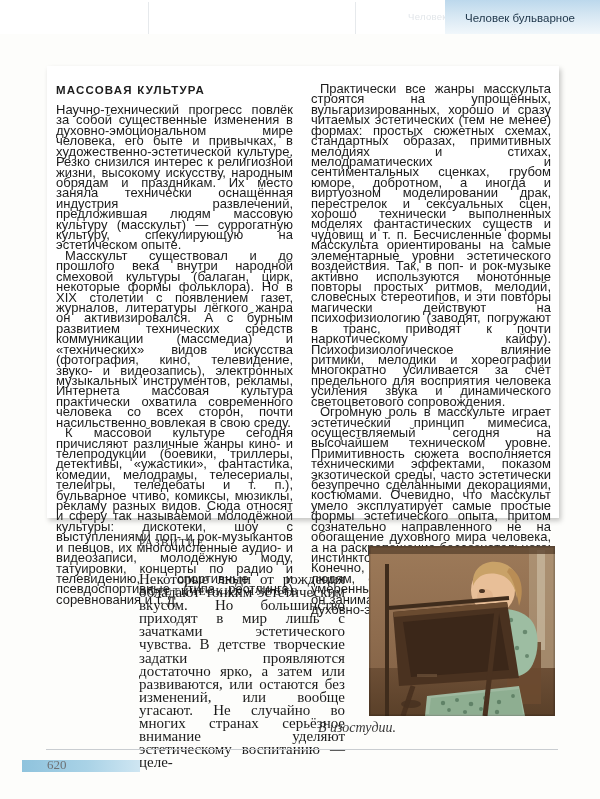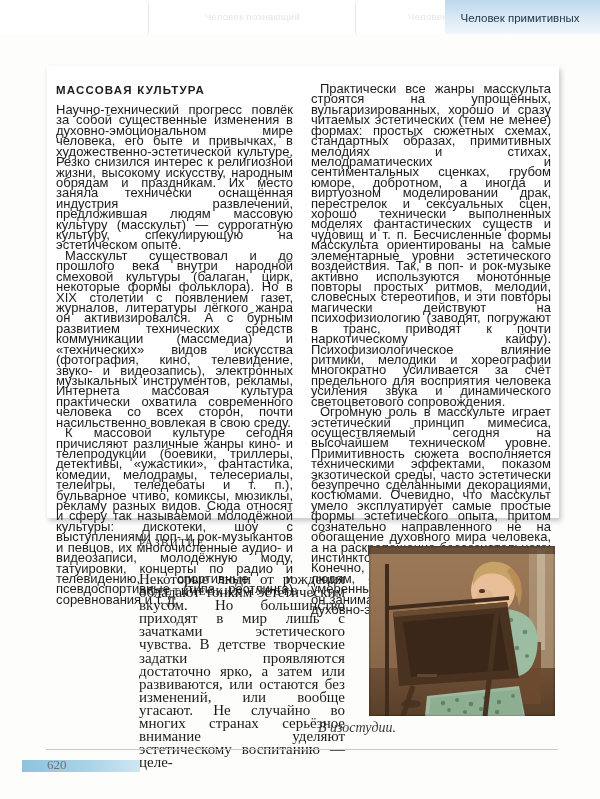--- a/index.html
+++ b/index.html
@@ -186,26 +186,25 @@
 </style>
 </head>
 <body>
 
 <div id="page">
 
   <div id="header-band">
     <div class="tab-rule" id="rule-1"></div>
     <div class="tab-rule" id="rule-2"></div>
 
-    <div class="tab" id="tab-1">Человек познающий</div>
 
     <div class="tab" id="tab-2">Человек чувствующий</div>
 
     <div id="tab-active"></div>
-    <div id="tab-active-label">Человек примитивных</div>
+    <div id="tab-active-label">Человек бульварное</div>
   </div>
 
   <div id="article-card"></div>
 
   <div id="col-left">
     <h2 class="section-title">МАССОВАЯ КУЛЬТУРА</h2>
 
     <p class="body noindent">Научно-технический прогресс повлёк за собой существенные изменения в духовно-эмоциональном мире человека, его быте и привычках, в художественно-эстетической культуре. Резко снизился интерес к религиозной жизни, высокому искусству, народным обрядам и праздникам. Их место заняла технически оснащённая индустрия развлечений, предложившая людям массовую культуру (масскульт) — суррогатную культуру, спекулирующую на эстетическом опыте.</p>
     <p class="body">Масскульт существовал и до прошлого века внутри народной смеховой культуры (балаган, цирк, некоторые формы фольклора). Но в XIX столетии с появлением газет, журналов, литературы лёгкого жанра он активизировался. А с бурным развитием технических средств коммуникации (массмедиа) и «технических» видов искусства (фотография, кино, телевидение, звуко- и видеозапись), электронных музыкальных инструментов, рекламы, Интернета массовая культура практически охватила современного человека со всех сторон, почти насильственно вовлекая в свою среду.</p>
     <p class="body">К массовой культуре сегодня причисляют различные жанры кино- и телепродукции (боевики, триллеры, детективы, «ужастики», фантастика, комедии, мелодрамы, телесериалы, телеигры, теледебаты и т. п.), бульварное чтиво, комиксы, мюзиклы, рекламу разных видов. Сюда относят и сферу так называемой молодёжной культуры: дискотеки, шоу с выступлениями поп- и рок-музыкантов и певцов, их многочисленные аудио- и видеозаписи, молодёжную моду, татуировки, концерты по радио и телевидению, спортивные и псевдоспортивные (типа рестлинга) соревнования и т. д.</p>

